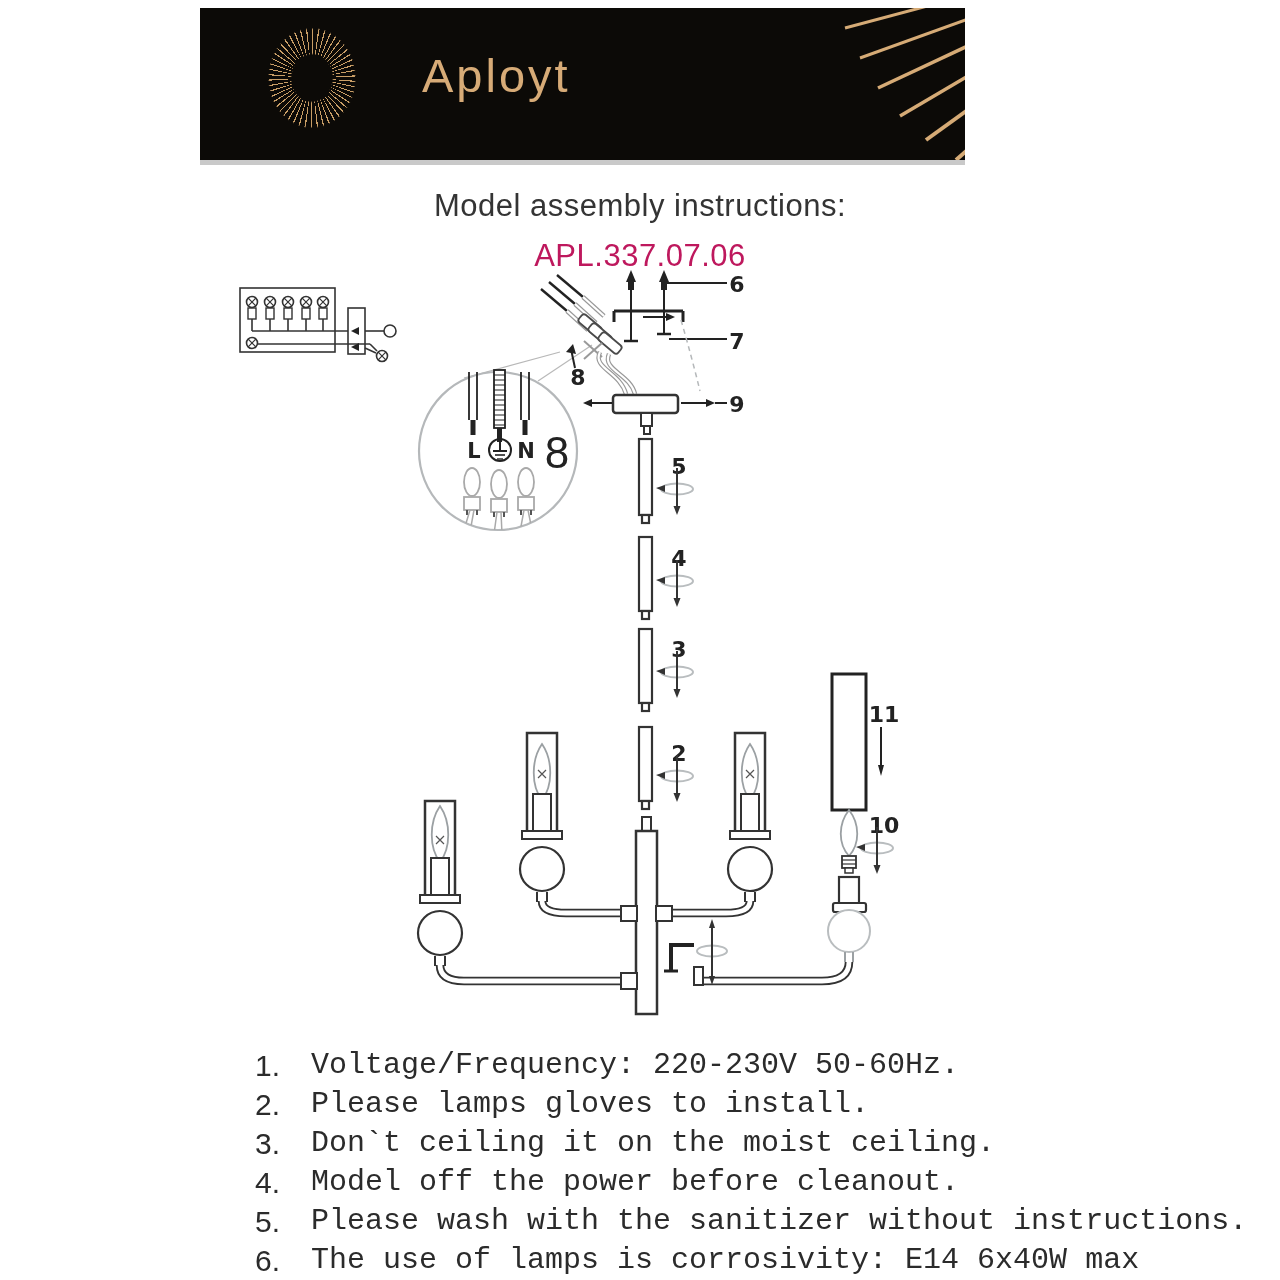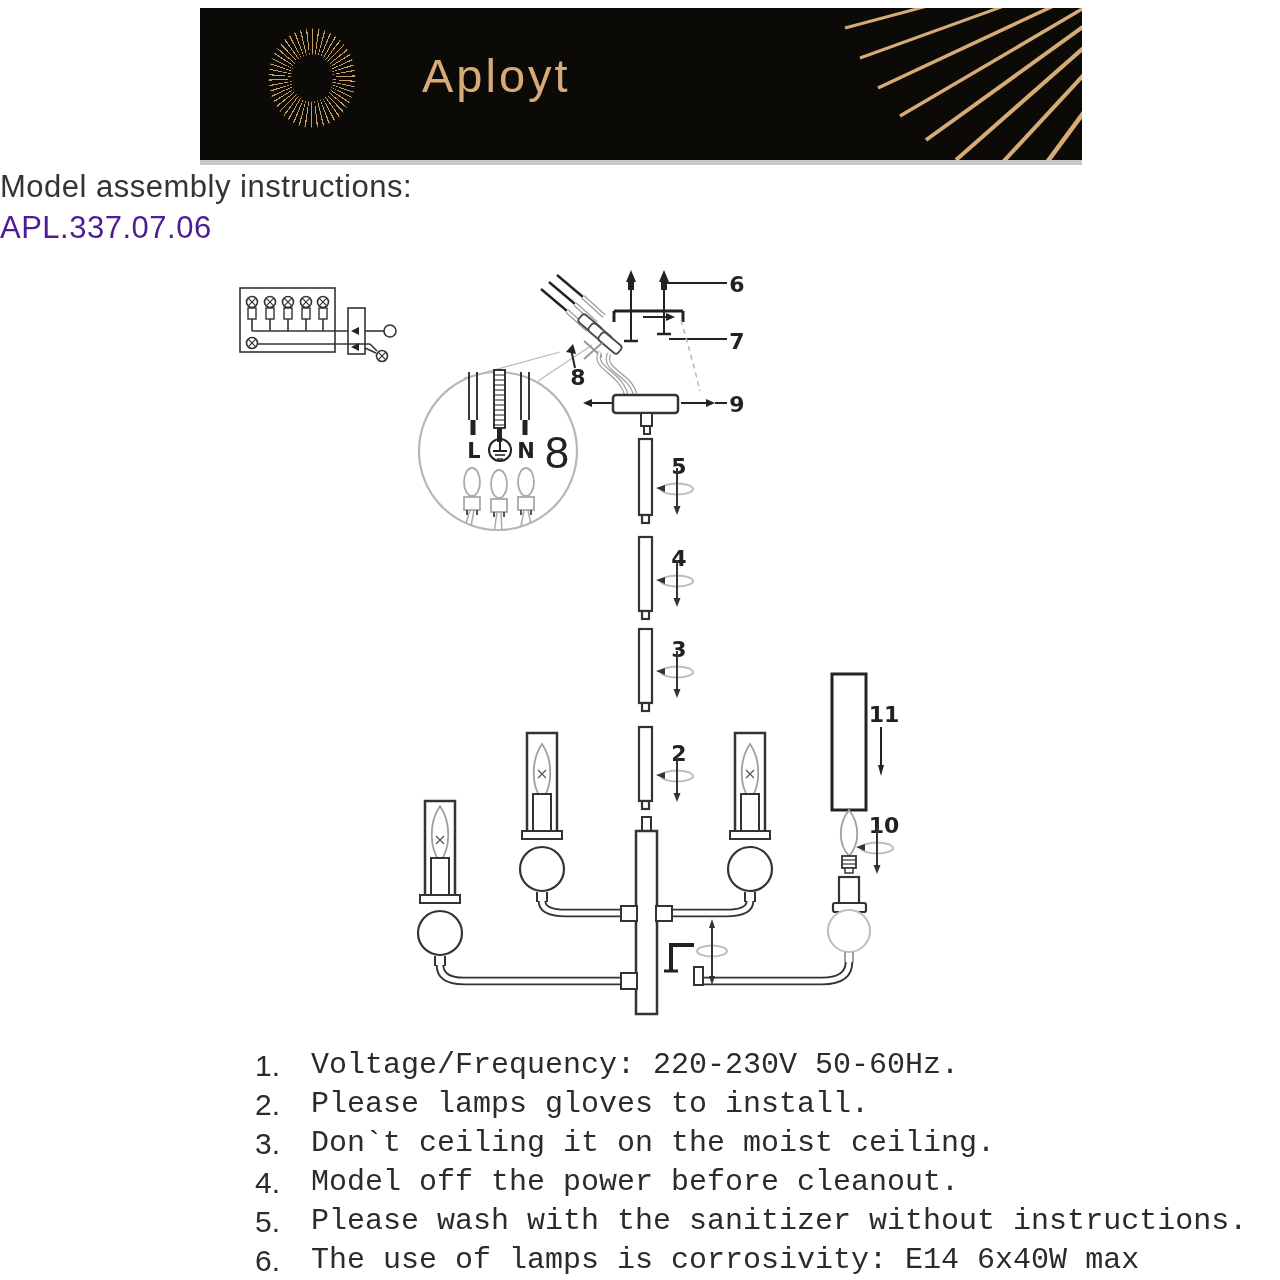--- a/index.html
+++ b/index.html
@@ -1,36 +1,36 @@
 <!DOCTYPE html>
 <html><head>
 <meta charset="utf-8">
 <style>
   html,body{margin:0;padding:0;background:#fff;}
   body{width:1280px;height:1280px;position:relative;overflow:hidden;
        font-family:"Liberation Sans",sans-serif;color:#2d2d2d;}
 
   
-  .banner{position:absolute;left:200px;top:8px;width:882px;height:152px;
+  .banner{position:absolute;left:200px;top:8px;width:765px;height:152px;
           background:#0c0a07;overflow:hidden;border-bottom:5px solid #c9c9c9;}
   .burst{position:absolute;left:48px;top:0px;width:128px;height:140px;
          background:repeating-conic-gradient(from 0deg at 50% 50%,
             #c99e66 0deg 1.6deg, rgba(0,0,0,0) 1.6deg 7.2deg);
          -webkit-mask:radial-gradient(ellipse 46% 48% at 50% 50%,
             rgba(0,0,0,0) 0 34%, #000 37% 72%, rgba(0,0,0,0) 75%);
          mask:radial-gradient(ellipse 46% 48% at 50% 50%,
             rgba(0,0,0,0) 0 34%, #000 37% 72%, rgba(0,0,0,0) 75%);}
   .logo{position:absolute;left:222px;top:44px;font-size:47px;line-height:1;
         color:#d7ab77;letter-spacing:3px;font-family:"Liberation Sans",sans-serif;}
   .rays{position:absolute;left:0;top:0;width:882px;height:152px;}
 
   
-  .title-block{position:absolute;left:0;top:169px;width:1280px;}
+  .title-block{position:absolute;left:0;top:188px;width:1280px;text-align:center;}
   .title-main{font-size:31px;letter-spacing:.5px;color:#343434;}
-  .title-model{font-size:31px;letter-spacing:.5px;color:#4c1d95;margin-top:5px;}
+  .title-model{font-size:31px;letter-spacing:.5px;color:#be185d;margin-top:14px;}
 
   
   .diagram{position:absolute;left:0;top:0;width:1280px;height:1280px;pointer-events:none;}
   .num{font-family:"DejaVu Sans",sans-serif;font-size:22px;font-weight:bold;fill:#222;text-anchor:middle;}
   .wirelabel{font-family:"DejaVu Sans",sans-serif;font-size:21px;font-weight:bold;fill:#222;text-anchor:middle;}
   .bignum{font-family:"Liberation Sans",sans-serif;font-size:44px;fill:#222;text-anchor:middle;}
 
   
   .instructions{position:absolute;left:255px;top:1046px;width:1010px;
                 list-style:none;margin:0;padding:0;}

